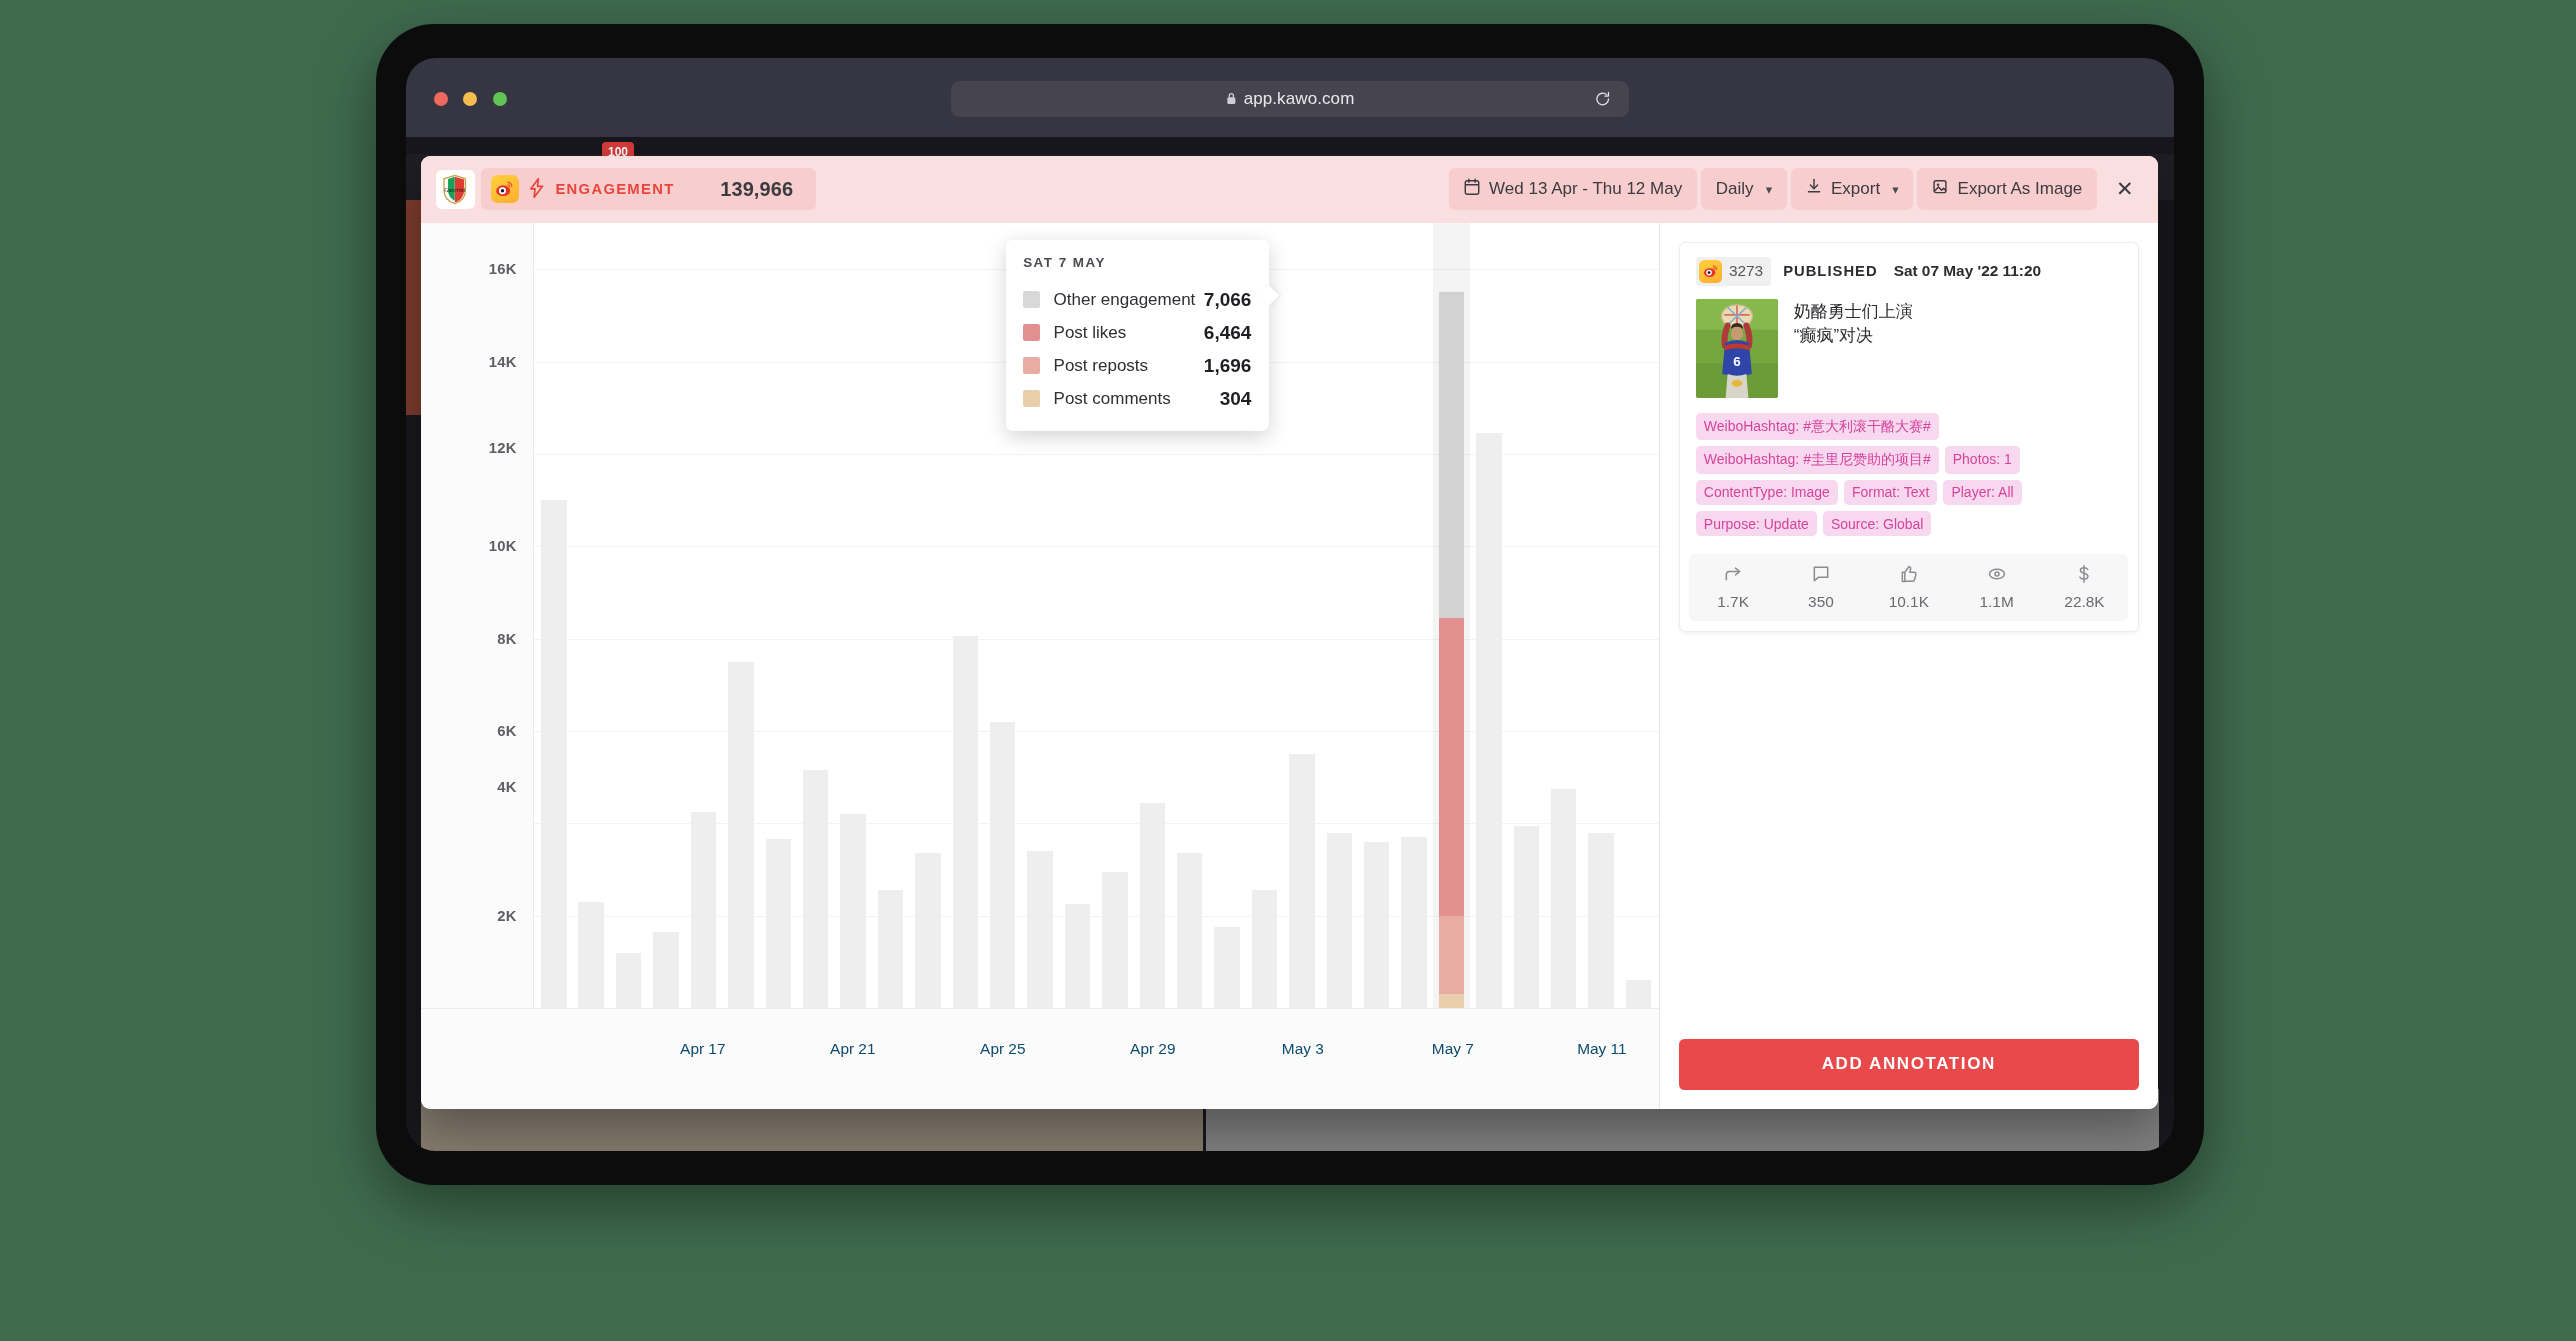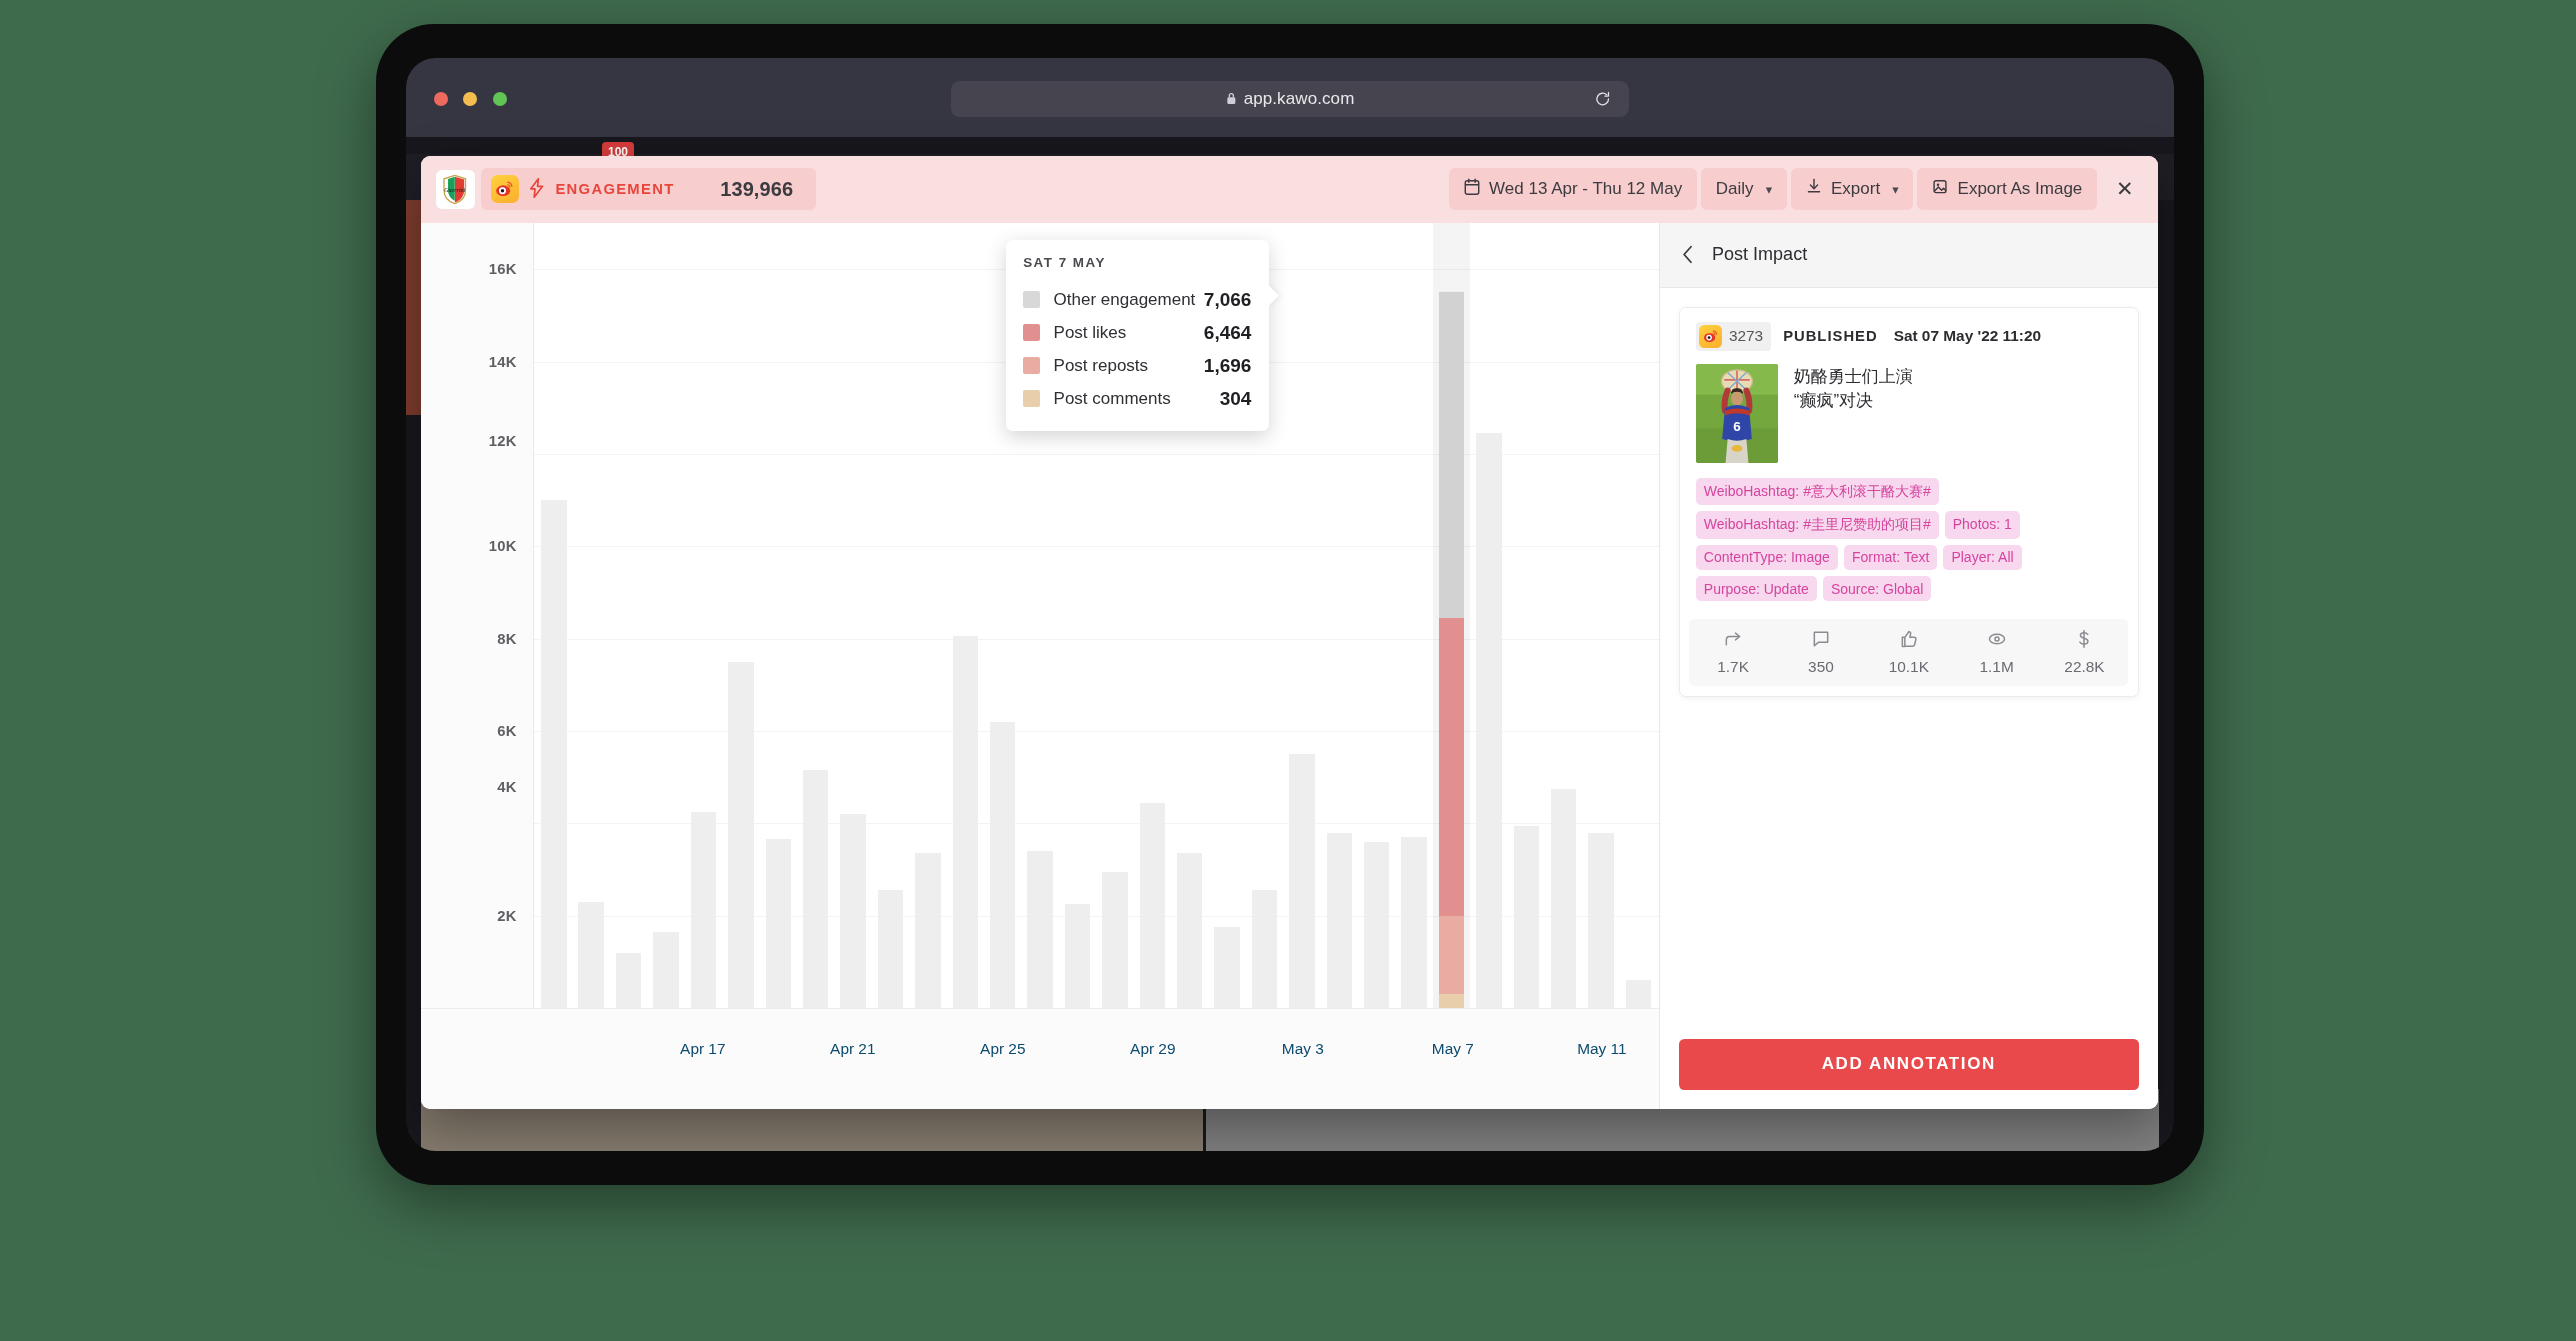--- a/index.html
+++ b/index.html
@@ -653,21 +653,21 @@
       <div id="modal-body">
 
         <div id="chart-pane">
           <div id="chart-canvas"></div>
           <div id="y-axis">
               <div class="y-tick" style="top: 693px;">2K</div>
               <div class="y-tick" style="top: 564px;">4K</div>
               <div class="y-tick" style="top: 508px;">6K</div>
               <div class="y-tick" style="top: 416px;">8K</div>
               <div class="y-tick" style="top: 323px;">10K</div>
-              <div class="y-tick" style="top: 218px;">12K</div>
+              <div class="y-tick" style="top: 225px;">12K</div>
               <div class="y-tick" style="top: 139px;">14K</div>
               <div class="y-tick" style="top: 46px;">16K</div>
             </div>
           <div id="plot">
             <div id="gridlines">
                 <div class="gridline" style="top: 693px;"></div>
                 <div class="gridline" style="top: 600px;"></div>
                 <div class="gridline" style="top: 508px;"></div>
                 <div class="gridline" style="top: 416px;"></div>
                 <div class="gridline" style="top: 323px;"></div>
@@ -806,28 +806,20 @@
                   <span class="tt-swatch" style="background: rgb(232, 206, 170);"></span>
                   <span class="tt-label">Post comments</span>
                   <span class="tt-value">304</span>
                 </div>
               </div>
             <div id="tooltip-arrow"></div>
           </div>
         </div>
 
         <div id="right-panel">
-          <div id="panel-header">
-            <span id="panel-back-btn">
-              <svg width="14.8" height="19" viewBox="0 0 14 22">
-                <path d="M10 2 2 11l8 9" stroke="#3a3a40" stroke-width="2" fill="none" stroke-linecap="round" stroke-linejoin="round"></path>
-              </svg>
-            </span>
-            <span id="panel-title">Post Impact</span>
-          </div>
 
           <div id="panel-scroll">
             <div id="post-card">
 
               <div id="post-meta">
                 <span id="post-source">
                   <span id="post-source-icon">
                     <svg width="15.4" height="14" viewBox="0 0 28 26">
                       <ellipse cx="12" cy="16" rx="10.5" ry="8" fill="#e8332a"></ellipse>
                       <circle cx="11" cy="16" r="5.2" fill="#fff"></circle>

